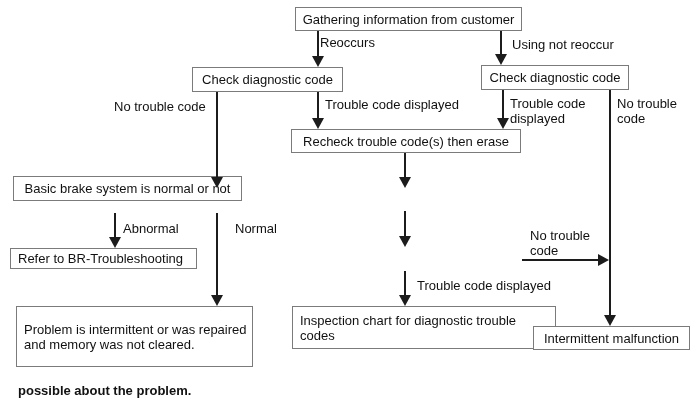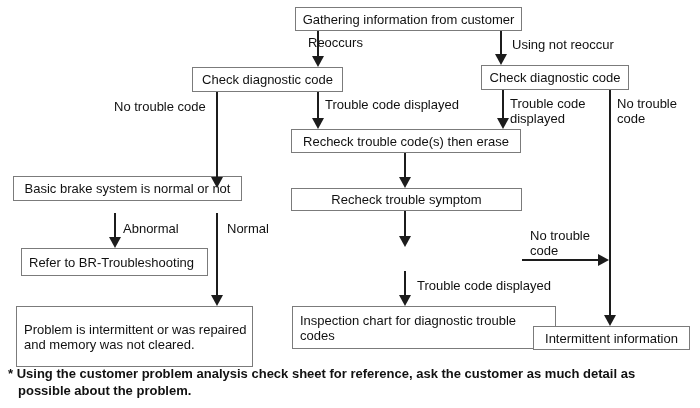--- a/index.html
+++ b/index.html
@@ -34,26 +34,25 @@
 </style>
 </head>
 <body>
 
 <div class="canvas">
 
   <div class="box" style="left:295px;top:7px;width:227px;height:24px">Gathering information from customer</div>
   <div class="box" style="left:192px;top:67px;width:151px;height:25px">Check diagnostic code</div>
   <div class="box" style="left:481px;top:65px;width:148px;height:25px">Check diagnostic code</div>
   <div class="box" style="left:291px;top:129px;width:230px;height:24px">Recheck trouble code(s) then erase</div>
-  <div class="box" style="left:291px;top:188px;width:231px;height:23px">Recheck trouble symptom</div>
   <div class="box" style="left:13px;top:176px;width:229px;height:25px">Basic brake system is normal or not</div>
-  <div class="box left" style="left:21px;top:248px;width:187px;height:28px">Refer to BR-Troubleshooting</div>
+  <div class="box left" style="left:10px;top:248px;width:187px;height:21px">Refer to BR-Troubleshooting</div>
   <div class="box left" style="left:16px;top:306px;width:237px;height:61px">Problem is intermittent or was repaired and memory was not cleared.</div>
   <div class="box left" style="left:292px;top:306px;width:264px;height:43px">Inspection chart for diagnostic trouble codes</div>
-  <div class="box" style="left:533px;top:326px;width:157px;height:24px">Intermittent information</div>
+  <div class="box" style="left:533px;top:326px;width:157px;height:24px">Intermittent malfunction</div>
 
   <div class="vline" style="left:317px;top:31px;height:26px"></div>
   <div class="arr-d" style="left:312px;top:56px"></div>
 
   <div class="vline" style="left:500px;top:31px;height:24px"></div>
   <div class="arr-d" style="left:495px;top:54px"></div>
 
   <div class="vline" style="left:216px;top:92px;height:86px"></div>
   <div class="arr-d" style="left:211px;top:177px"></div>
 
@@ -77,27 +76,26 @@
 
   <div class="hline" style="left:522px;top:259px;width:77px"></div>
   <div class="arr-r" style="left:598px;top:254px"></div>
 
   <div class="vline" style="left:114px;top:213px;height:25px"></div>
   <div class="arr-d" style="left:109px;top:237px"></div>
 
   <div class="vline" style="left:216px;top:213px;height:83px"></div>
   <div class="arr-d" style="left:211px;top:295px"></div>
 
-  <div class="lbl" style="left:308px;top:35px">Reoccurs</div>
+  <div class="lbl" style="left:320px;top:35px">Reoccurs</div>
   <div class="lbl" style="left:512px;top:37px">Using not reoccur</div>
   <div class="lbl" style="left:114px;top:99px">No trouble code</div>
   <div class="lbl" style="left:325px;top:97px">Trouble code displayed</div>
   <div class="lbl wrap" style="left:510px;top:96px;width:88px">Trouble code displayed</div>
   <div class="lbl wrap" style="left:617px;top:96px;width:72px">No trouble code</div>
   <div class="lbl wrap" style="left:530px;top:228px;width:72px">No trouble code</div>
   <div class="lbl" style="left:417px;top:278px">Trouble code displayed</div>
   <div class="lbl" style="left:123px;top:221px">Abnormal</div>
-  <div class="lbl" style="left:227px;top:221px">Normal</div>
+  <div class="lbl" style="left:235px;top:221px">Normal</div>
 
-  <div class="footnote" style="left:8px;top:365px;width:680px">* Using the customer problem analysis check sheet for reference, ask the customer as much detail as</div>
   <div class="footnote" style="left:18px;top:382px;width:670px">possible about the problem.</div>
 
 </div>
 
 </body></html>

